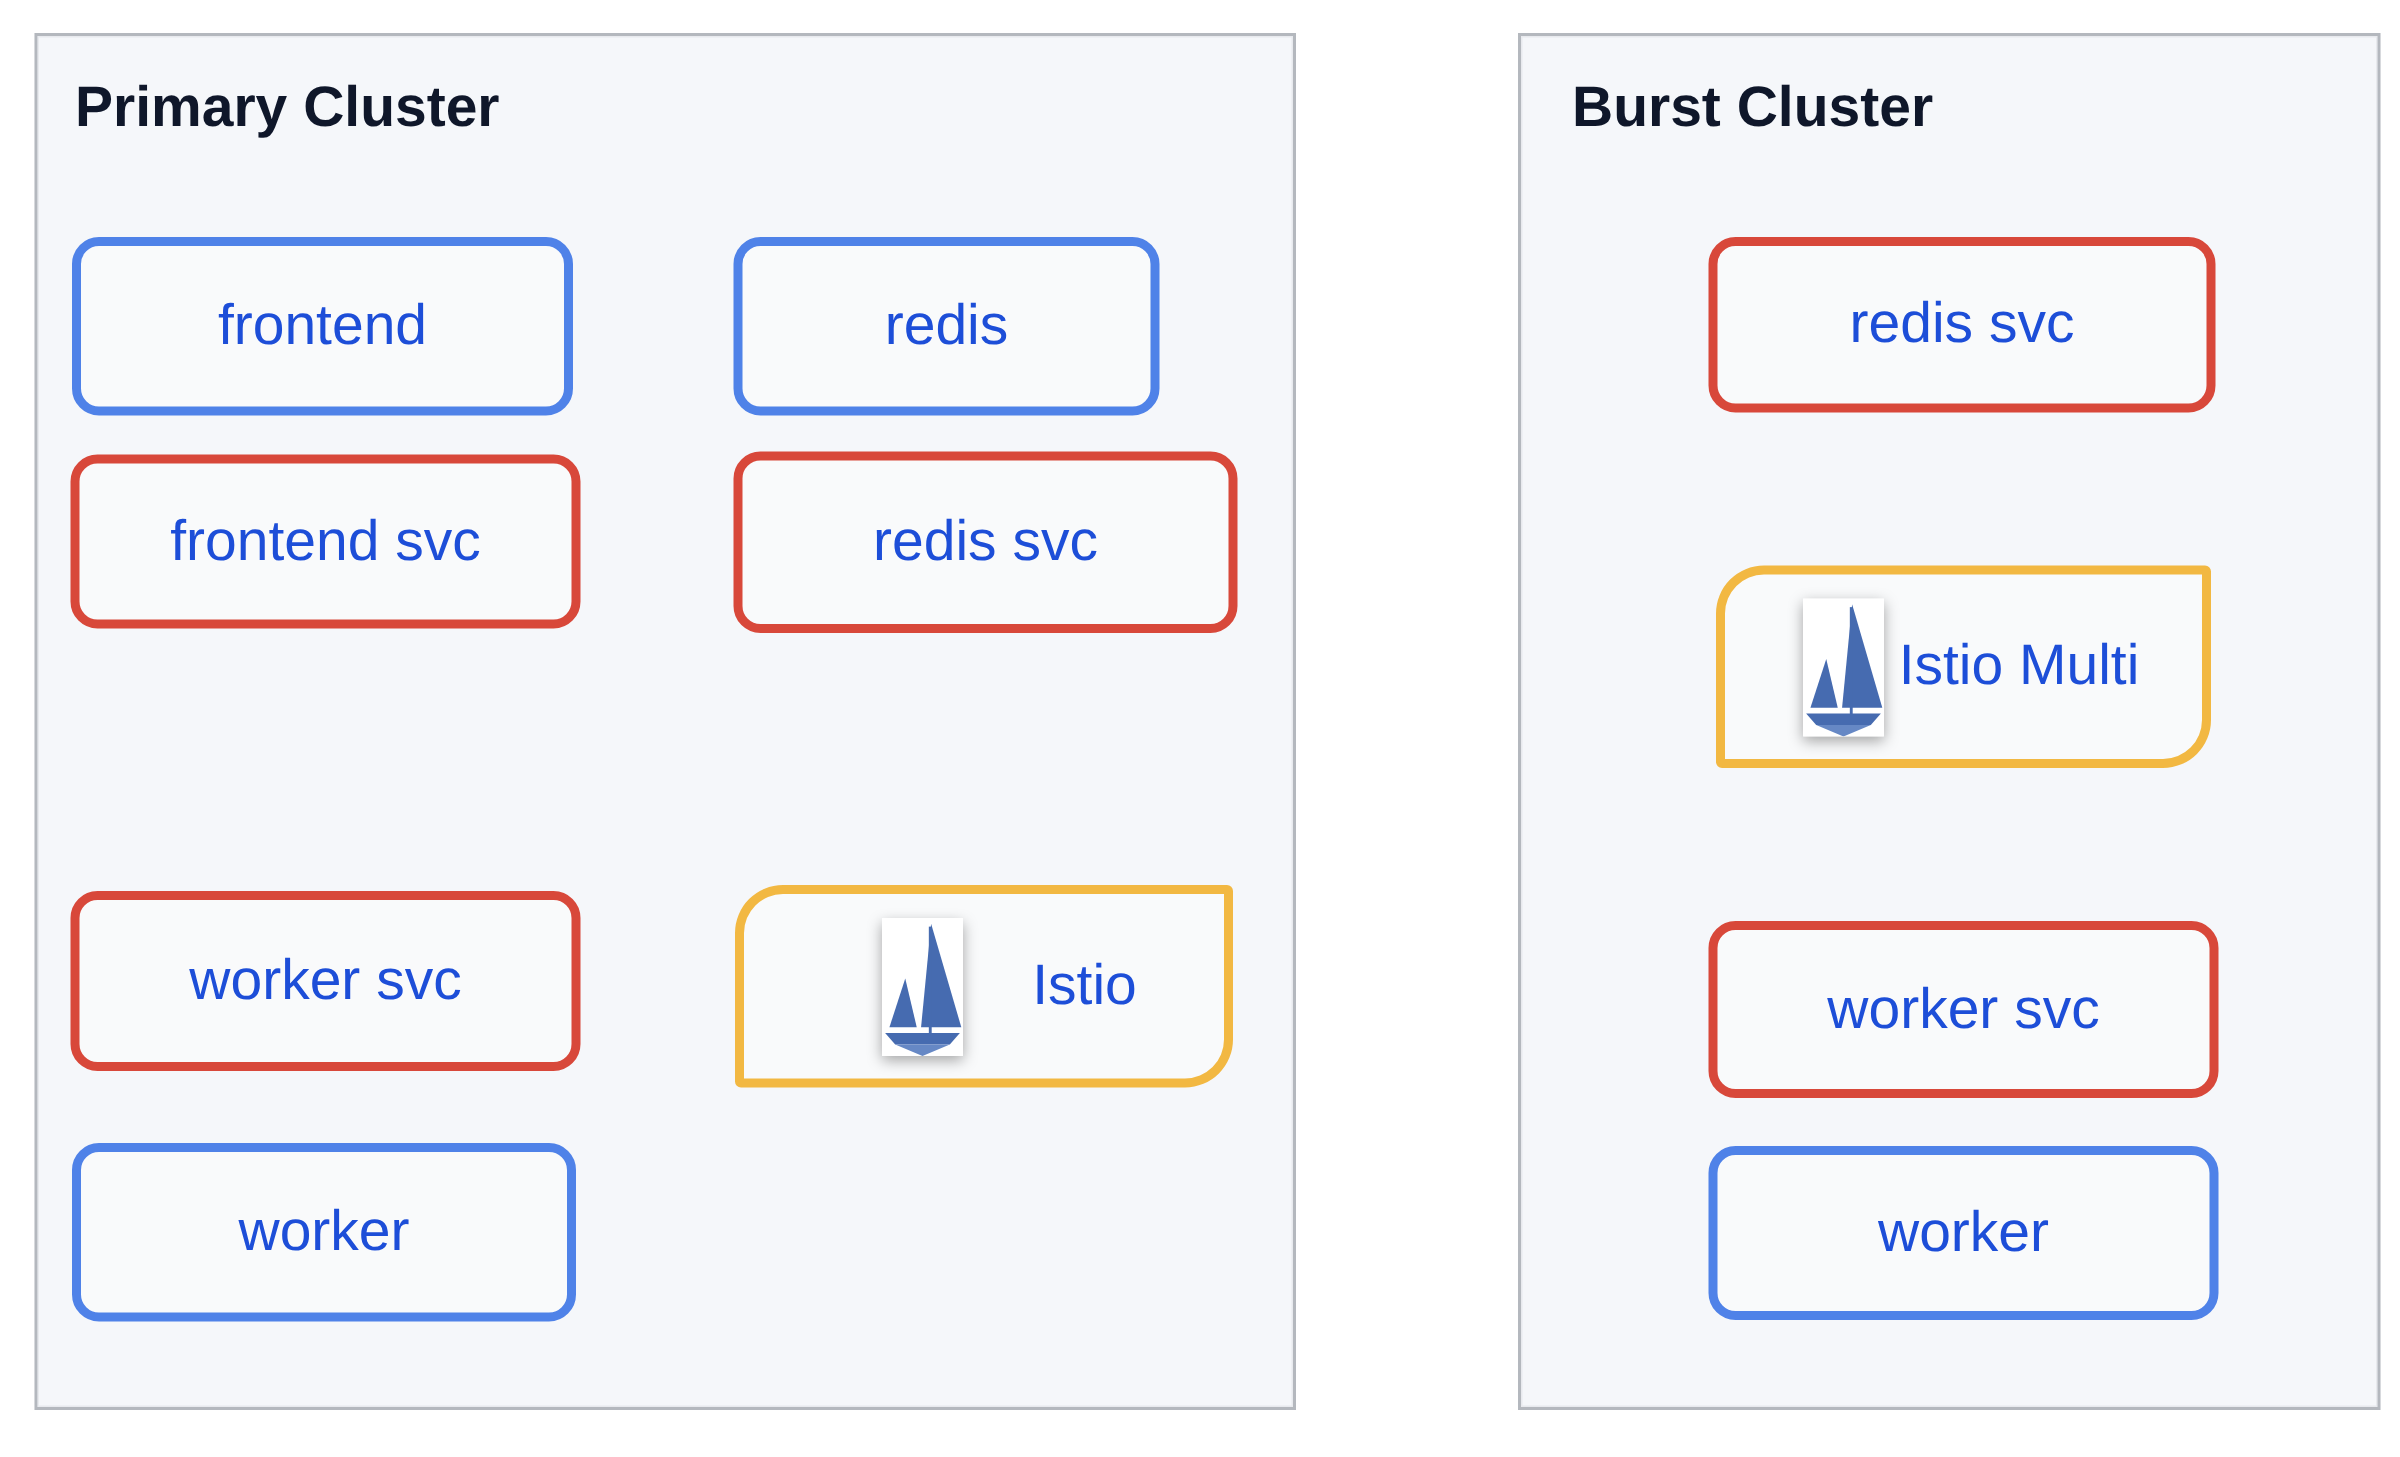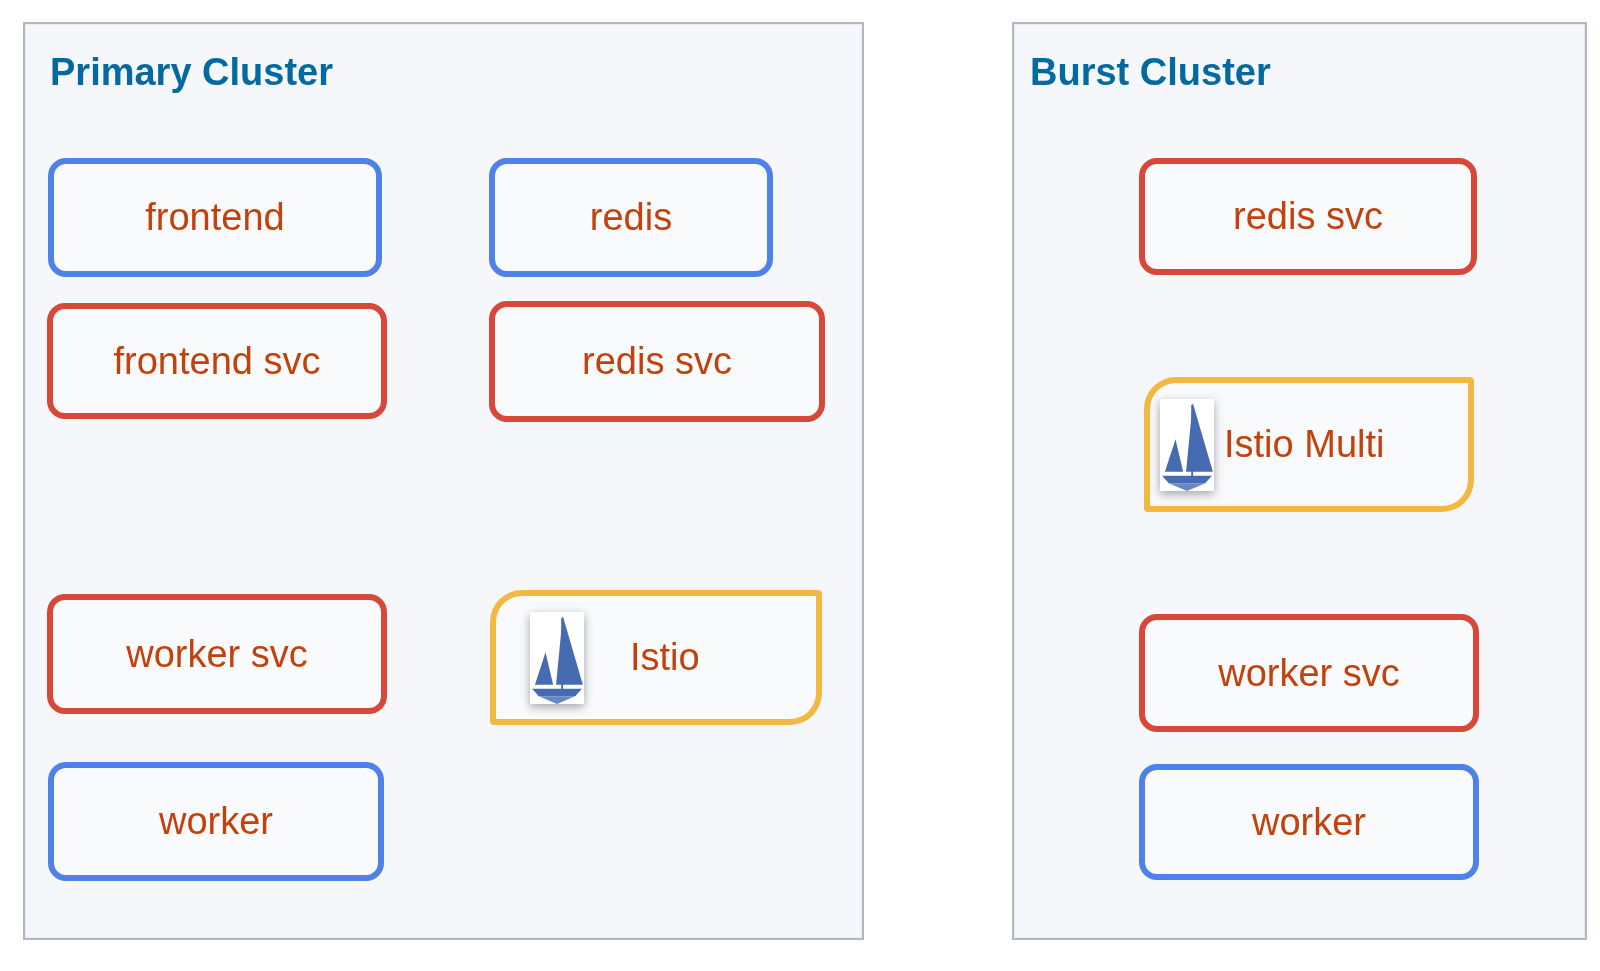--- a/index.html
+++ b/index.html
@@ -18,43 +18,43 @@
     border: 2px solid #b4b8be;
     box-shadow: inset 0 0 0 1px #e8eaee;
   }
   .cluster--primary { left: 23px; top: 22px; width: 841px; height: 918px; }
   .cluster--burst   { left: 1012px; top: 22px; width: 575px; height: 918px; }
 
   .cluster-title {
     position: absolute;
     font-size: 38px;
     line-height: 1.15;
-    color: #0369a1;
+    color: #0f172a;
     white-space: nowrap;
   }
   .cluster--primary .cluster-title { left: 25px; top: 27px; }
-  .cluster--burst   .cluster-title { left: 16px; top: 27px; }
+  .cluster--burst   .cluster-title { left: 34px; top: 27px; }
 
   .node {
     position: absolute;
     background: #f9fafb;
     border-radius: 18px;
     display: flex;
     align-items: center;
     justify-content: center;
     font-size: 38px;
-    color: #c2410c;
+    color: #1d4ed8;
     white-space: nowrap;
   }
   .node--blue   { border: 6px solid #4f82e8; }
   .node--red    { border: 6px solid #d8483a; justify-content: center; }
   .node--yellow {
     border: 6px solid #f2b842;
     border-radius: 32px 4px 32px 4px;
-    justify-content: flex-start;
+    justify-content: center;
   }
 
   
   .n-p-frontend     { left: 23px;  top: 134px; width: 334px; height: 119px; }
   .n-p-redis        { left: 464px; top: 134px; width: 284px; height: 119px; }
   .n-p-frontendsvc  { left: 22px;  top: 279px; width: 340px; height: 116px; }
   .n-p-redissvc     { left: 464px; top: 277px; width: 336px; height: 121px; }
   .n-p-workersvc    { left: 22px;  top: 570px; width: 340px; height: 120px; }
   .n-p-istio        { left: 465px; top: 566px; width: 332px; height: 135px; padding-left: 34px; gap: 36px; }
   .n-p-worker       { left: 23px;  top: 738px; width: 336px; height: 119px; }

